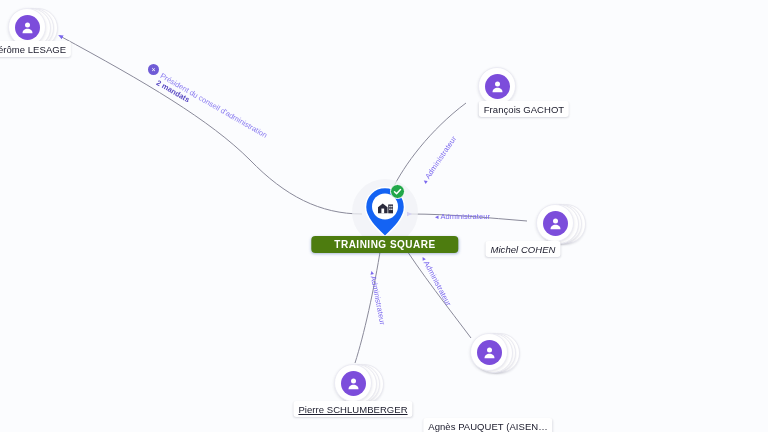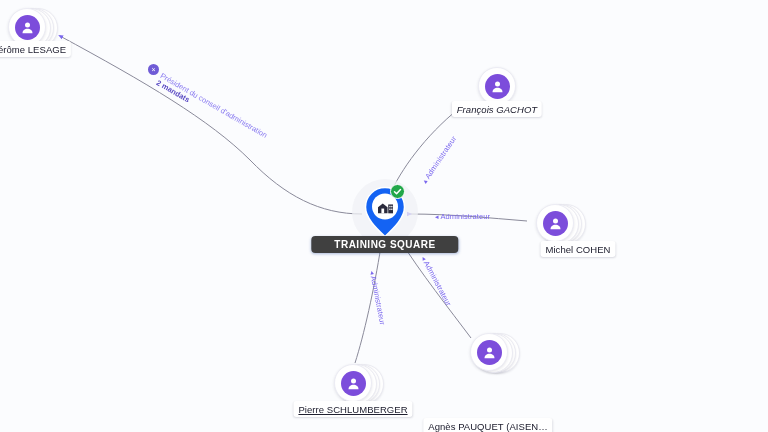--- a/index.html
+++ b/index.html
@@ -163,21 +163,21 @@
     background: #22a74a;
     border: 1.5px solid #ffffff;
     box-sizing: border-box;
     display: flex;
     align-items: center;
     justify-content: center;
   }
   .company-label {
     position: absolute;
     transform: translateX(-50%);
-    background: #404040;
+    background: #4d7c0f;
     color: #ffffff;
     font-size: 10px;
     font-weight: bold;
     letter-spacing: .5px;
     padding: 3px 23px;
     border-radius: 4px;
     white-space: nowrap;
     box-shadow: 0 1px 3px rgba(20,60,150,.35);
   }
 </style>
@@ -253,38 +253,38 @@
       <div class="avatar">
         <div class="avatar-inner">
           <svg width="15" height="15" viewBox="0 0 24 24" fill="#ffffff">
             <circle cx="12" cy="8" r="4"></circle>
             <path d="M4 21c0-4.4 3.6-7 8-7s8 2.6 8 7z"></path>
           </svg>
         </div>
       </div>
     </div>
   </div>
-  <div class="node-label" style="left:497px; top:101px;font-style:italic;">François GACHOT</div>
+  <div class="node-label" style="left:524px; top:101px;">François GACHOT</div>
 
   <div class="node" style="left:555px; top:223px;">
     <div class="avatar-wrap">
       <div class="stack-card s1"></div>
       <div class="stack-card s2"></div>
       <div class="stack-card s3"></div>
       <div class="avatar">
         <div class="avatar-inner">
           <svg width="15" height="15" viewBox="0 0 24 24" fill="#ffffff">
             <circle cx="12" cy="8" r="4"></circle>
             <path d="M4 21c0-4.4 3.6-7 8-7s8 2.6 8 7z"></path>
           </svg>
         </div>
       </div>
     </div>
   </div>
-  <div class="node-label" style="left:578px; top:241px;">Michel COHEN</div>
+  <div class="node-label" style="left:523px; top:241px;font-style:italic;">Michel COHEN</div>
 
   <div class="node" style="left:489px; top:352px;">
     <div class="avatar-wrap">
       <div class="stack-card s1"></div>
       <div class="stack-card s2"></div>
       <div class="stack-card s3"></div>
       <div class="avatar">
         <div class="avatar-inner">
           <svg width="15" height="15" viewBox="0 0 24 24" fill="#ffffff">
             <circle cx="12" cy="8" r="4"></circle>

